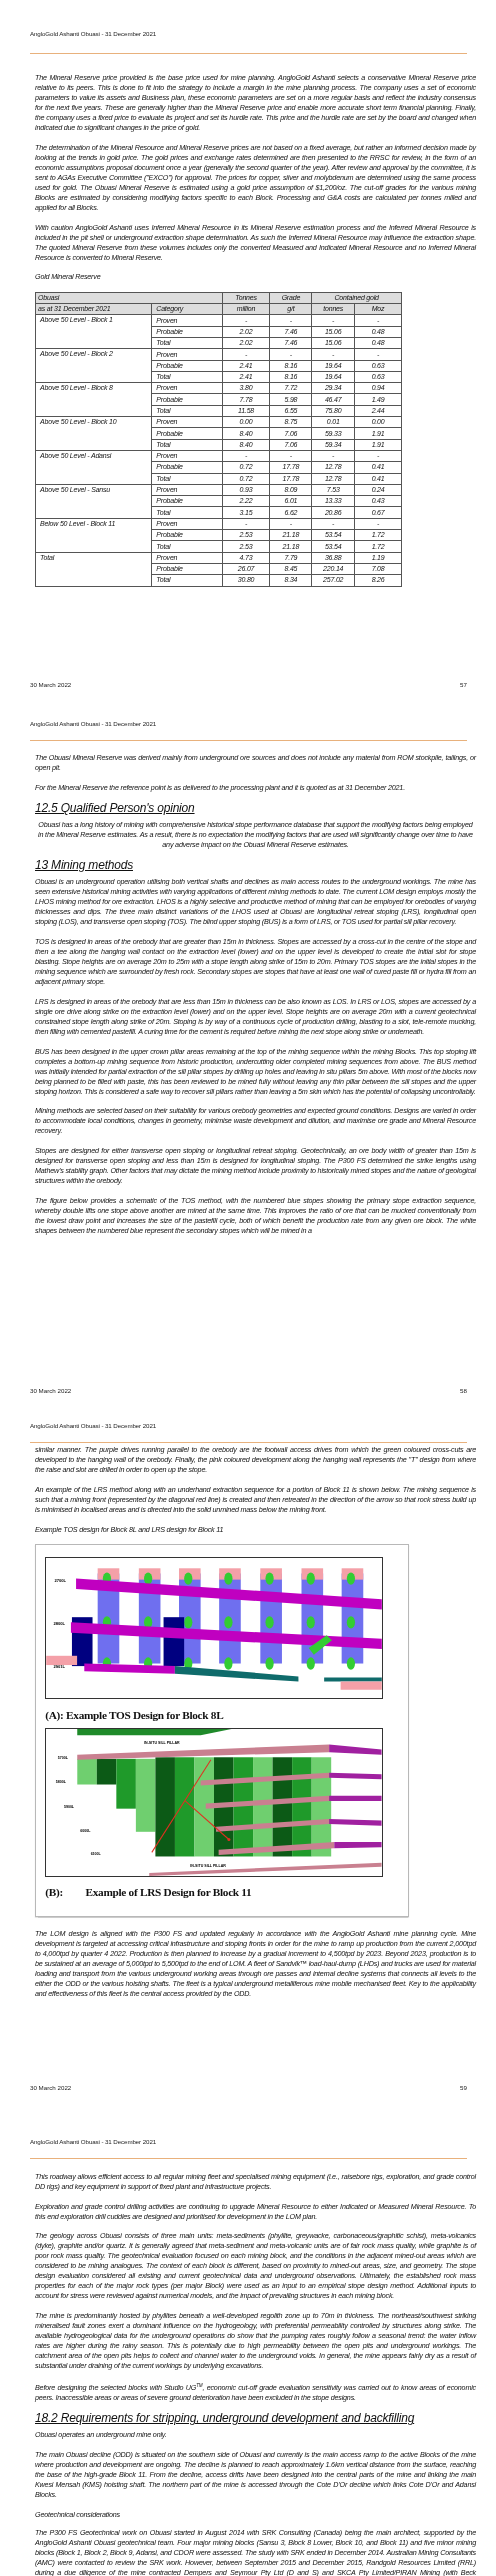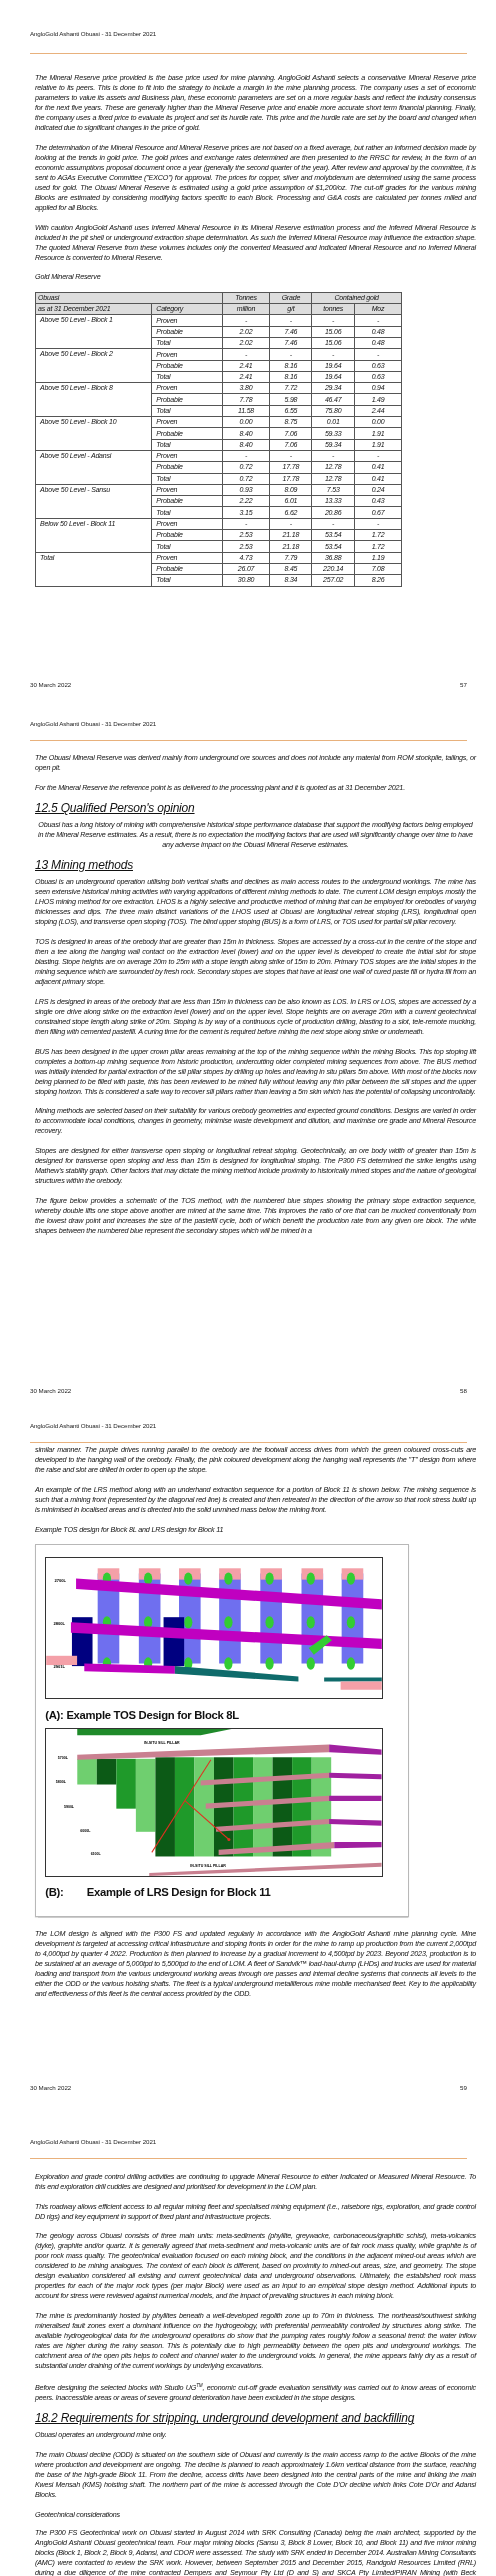--- a/index.html
+++ b/index.html
@@ -12,21 +12,21 @@
   .content h3 { font-weight: normal; font-size: 12px; text-decoration: underline; margin: 0 0 7.2px 0; letter-spacing: -0.2px;}
   .foot { display: flex; justify-content: space-between; padding: 0 30px; font-size: 6.2px; color: #222; }
   table.res { border-collapse: collapse; font-size: 7px; margin-top: 9.3px; width: 367px; }
   table.res td { border: 0.5px solid #555; padding: 0 2.1px; height: 10.3px; line-height: 9.8px; white-space: nowrap; }
   table.res td.num { text-align: center; }
   table.res tr.hdr td { background: #dddddd; }
   table.res td.blk { vertical-align: top; padding-left: 4.1px; }
   table.res td.cat { padding-left: 4.1px; }
   table.res tr.grand td { border-top: 1.5px double #555; }
   .figure { border: 0.5px solid #b8b8b8; width: 372px; margin-left: 35px; padding-top: 12.4px; padding-bottom: 10.3px; box-shadow: 0 0.5px 1px #ccc; }
-  .figcap { font-size: 11.3px; font-weight: bold; margin: 9.3px 0 7.2px 9.3px; letter-spacing: -0.3px; font-family: Liberation Sans, sans-serif; }
+  .figcap { font-size: 11.3px; font-weight: bold; margin: 9.3px 0 7.2px 9.3px; letter-spacing: -0.3px; font-family: Liberation Serif, serif; }
   .fig-svg { display: block; margin-left: 9.3px; border: 0.5px solid #333; }
 </style>
 </head>
 <body>
 
 <div class="page" style="height:716px;">
   <div style="height:30px"></div>
   <div class="run-head">AngloGold Ashanti Obuasi - 31 December 2021</div>
   <div style="height:15.5px"></div>
   <div class="rule"></div>
@@ -393,22 +393,22 @@
   </div>
 </div>
 
 <div class="page" style="height:675px;">
   <div style="height:0px"></div>
   <div class="run-head">AngloGold Ashanti Obuasi - 31 December 2021</div>
   <div style="height:13.4px"></div>
   <div class="rule"></div>
   <div style="height:12.4px"></div>
   <div class="content">
+    <p>This roadway allows efficient access to all regular mining fleet and specialised mining equipment (i.e., raisebore rigs, exploration, and grade control DD rigs) and key equipment in support of fixed plant and infrastructure projects.</p>
     <p>Exploration and grade control drilling activities are continuing to upgrade Mineral Resource to either Indicated or Measured Mineral Resource. To this end exploration drill cuddies are designed and prioritised for development in the LOM plan.</p>
-    <p>This roadway allows efficient access to all regular mining fleet and specialised mining equipment (i.e., raisebore rigs, exploration, and grade control DD rigs) and key equipment in support of fixed plant and infrastructure projects.</p>
     <p>The geology across Obuasi consists of three main units: meta-sediments (phyllite, greywacke, carbonaceous/graphitic schist), meta-volcanics (dyke), graphite and/or quartz. It is generally agreed that meta-sediment and meta-volcanic units are of fair rock mass quality, while graphite is of poor rock mass quality. The geotechnical evaluation focused on each mining block, and the conditions in the adjacent mined-out areas which are considered to be mining analogues. The context of each block is different, based on proximity to mined-out areas, size, and geometry. The stope design evaluation considered all existing and current geotechnical data and underground observations. Ultimately, the established rock mass properties for each of the major rock types (per major Block) were used as an input to an empirical stope design method. Additional inputs to account for stress were reviewed against numerical models, and the impact of prevailing structures in each mining block.</p>
     <p>The mine is predominantly hosted by phyllites beneath a well-developed regolith zone up to 70m in thickness. The northeast/southwest striking mineralised fault zones exert a dominant influence on the hydrogeology, with preferential permeability controlled by structures along strike. The available hydrogeological data for the underground operations do show that the pumping rates roughly follow a seasonal trend: the water inflow rates are higher during the rainy season. This is potentially due to high permeability between the open pits and underground workings. The catchment area of the open pits helps to collect and channel water to the underground voids. In general, the mine appears fairly dry as a result of substantial under draining of the current workings by underlying excavations.</p>
     <p>
       <span>Before designing the selected blocks with Studio UG</span><sup style="font-size:4.6px">TM</sup><span>, economic cut-off grade evaluation sensitivity was carried out to know areas of economic peers. Inaccessible areas or areas of severe ground deterioration have been excluded in the stope designs.</span>
     </p>
     <h3>18.2 Requirements for stripping, underground development and backfilling</h3>
     <p>Obuasi operates an underground mine only.</p>
     <p>The main Obuasi decline (ODD) is situated on the southern side of Obuasi and currently is the main access ramp to the active Blocks of the mine where production and development are ongoing. The decline is planned to reach approximately 1.6km vertical distance from the surface, reaching the base of the high-grade Block 11. From the decline, access drifts have been designed into the central parts of the mine and linking the main Kwesi Mensah (KMS) hoisting shaft. The northern part of the mine is accessed through the Cote D’Or decline which links Cote D'Or and Adansi Blocks.</p>
     <p style="margin-bottom:8px">Geotechnical considerations</p>
     <p>The P300 FS Geotechnical work on Obuasi started in August 2014 with SRK Consulting (Canada) being the main architect, supported by the AngloGold Ashanti Obuasi geotechnical team. Four major mining blocks (Sansu 3, Block 8 Lower, Block 10, and Block 11) and five minor mining blocks (Block 1, Block 2, Block 9, Adansi, and CDOR were assessed. The study with SRK ended in December 2014. Australian Mining Consultants (AMC) were contacted to review the SRK work. However, between September 2015 and December 2015, Randgold Resources Limited (RRL) during a due diligence of the mine contracted Dempers and Seymour Pty Ltd (D and S) and SKCA Pty Limited/PIRAN Mining (with Beck Engineering as an associate Consortium to carry out stress modelling) to also conduct a geotechnical assessment on three major mining blocks (Block 8 Lower, Block 10 and Block 11) on its behalf. AMC Consultants Pty was again asked by AngloGold Ashanti to review the recent work done by RRL and form a considered view on the expected ground conditions and mining at depth, and the stress environment in the future production areas of Obuasi to optimise the Obuasi FS.</p>

